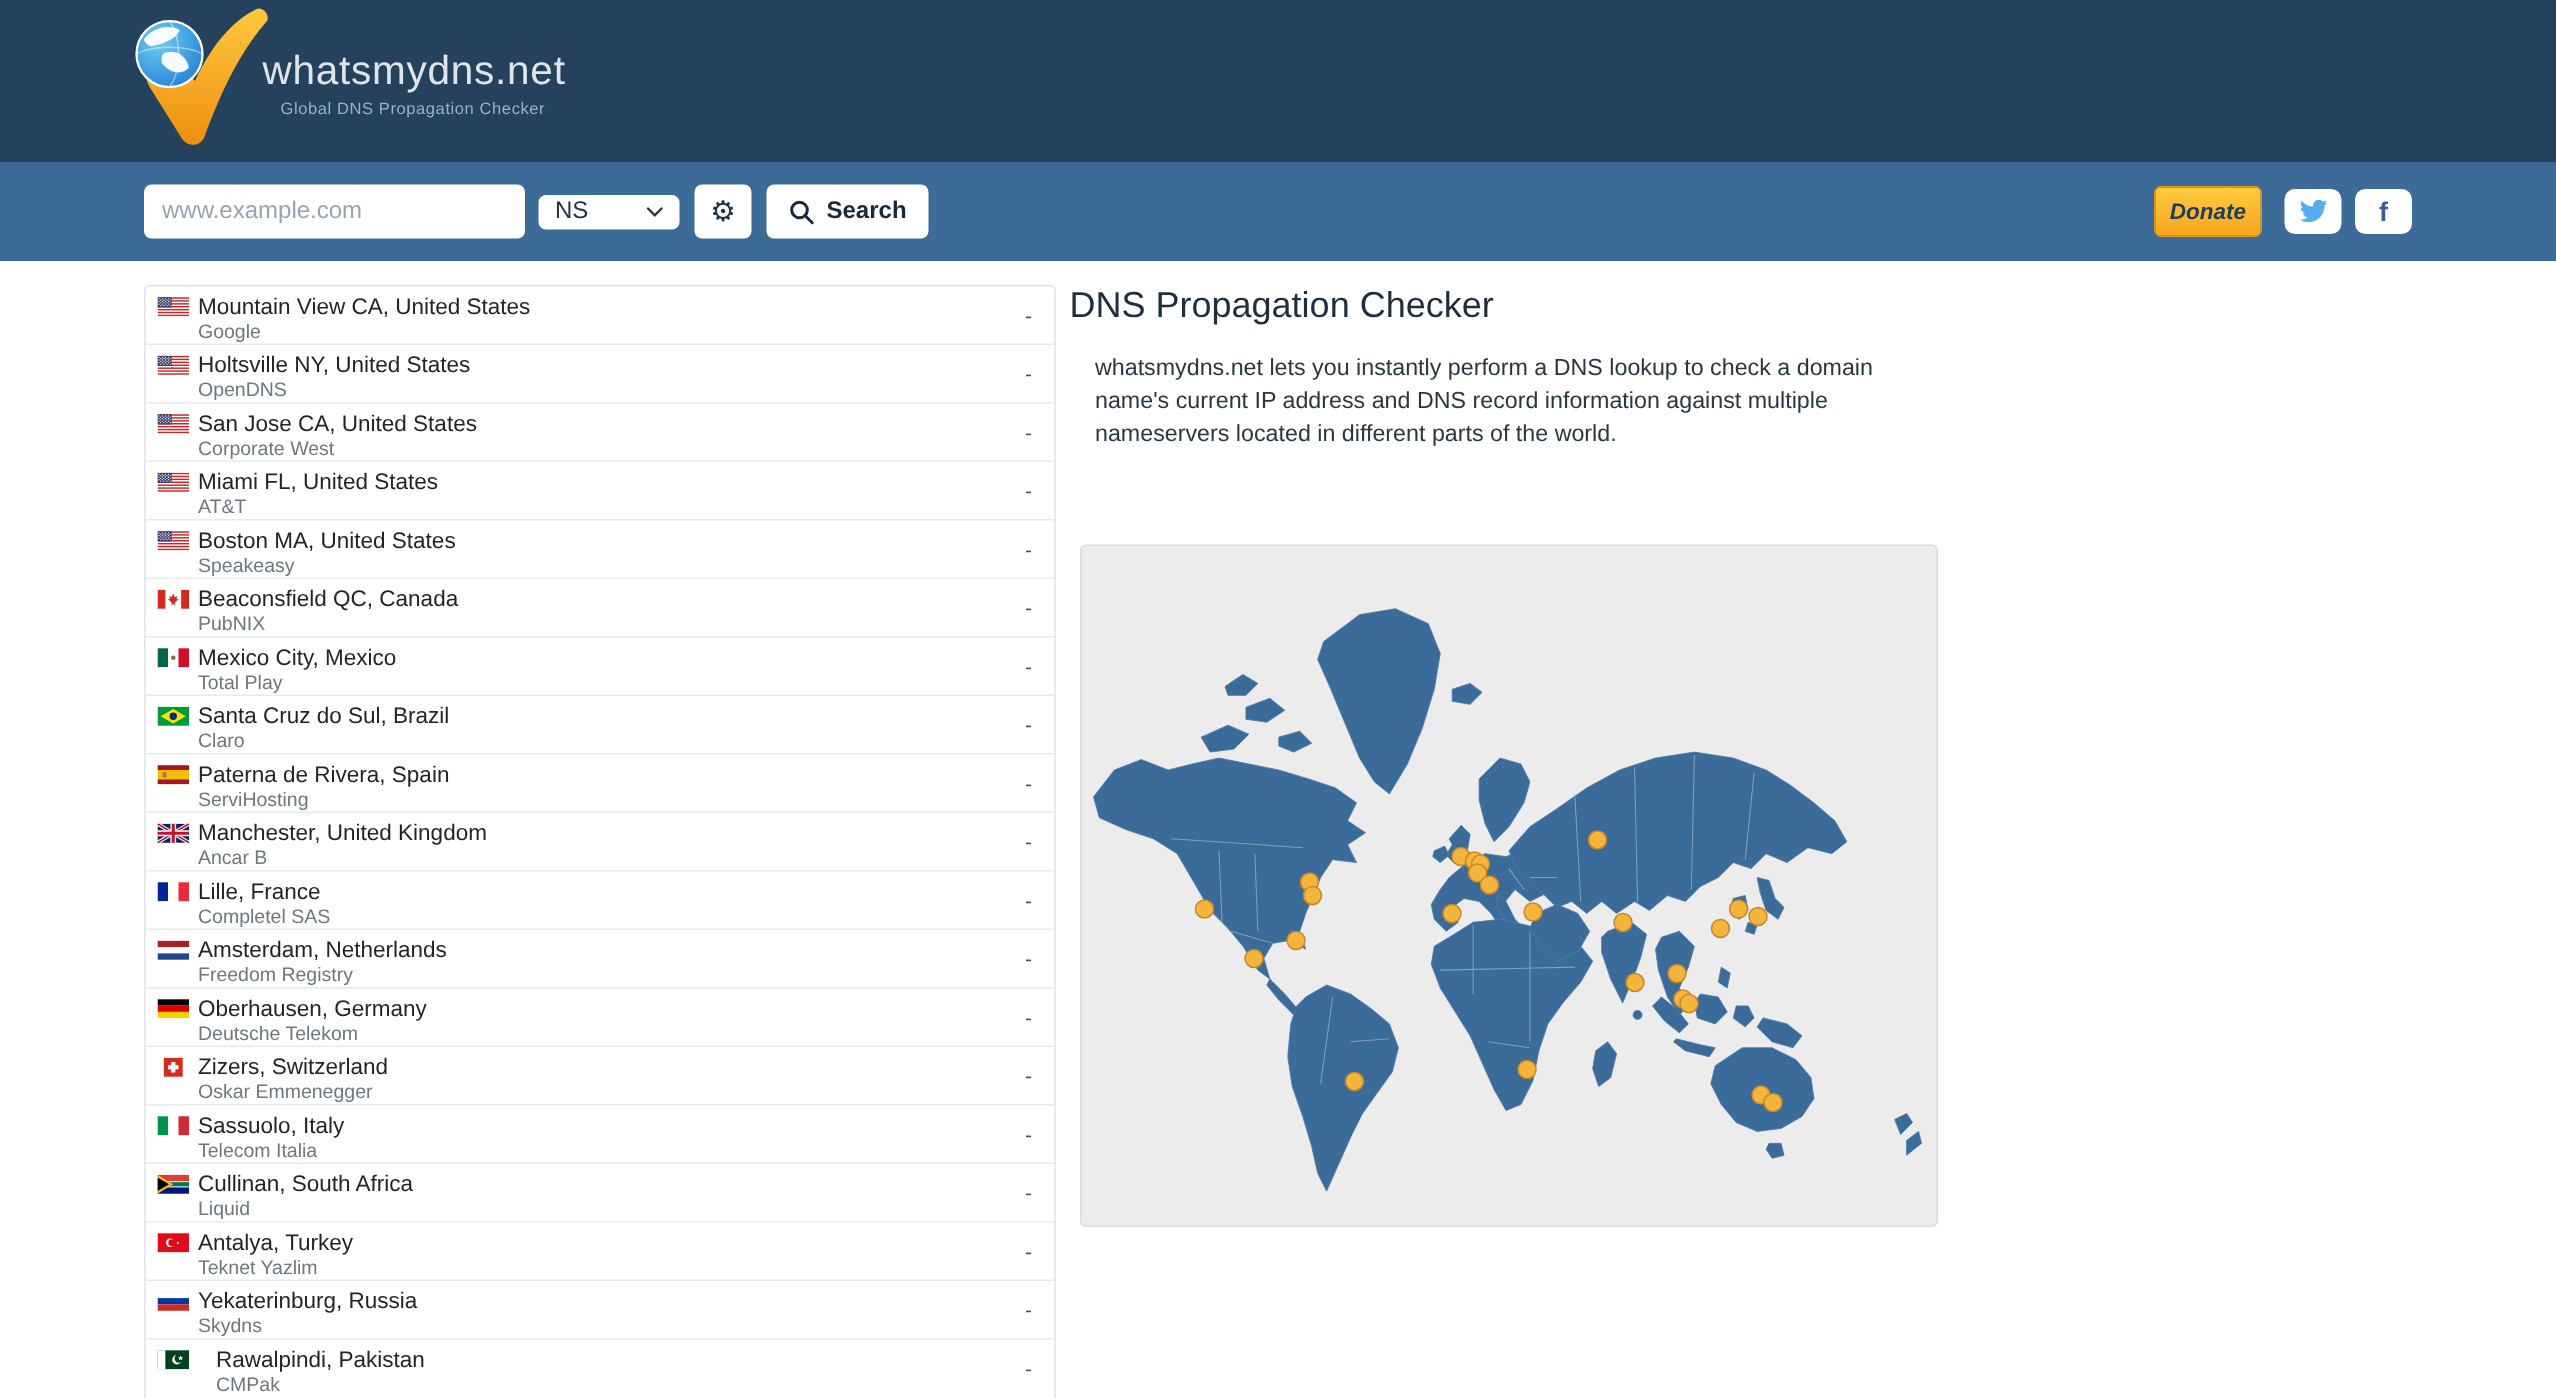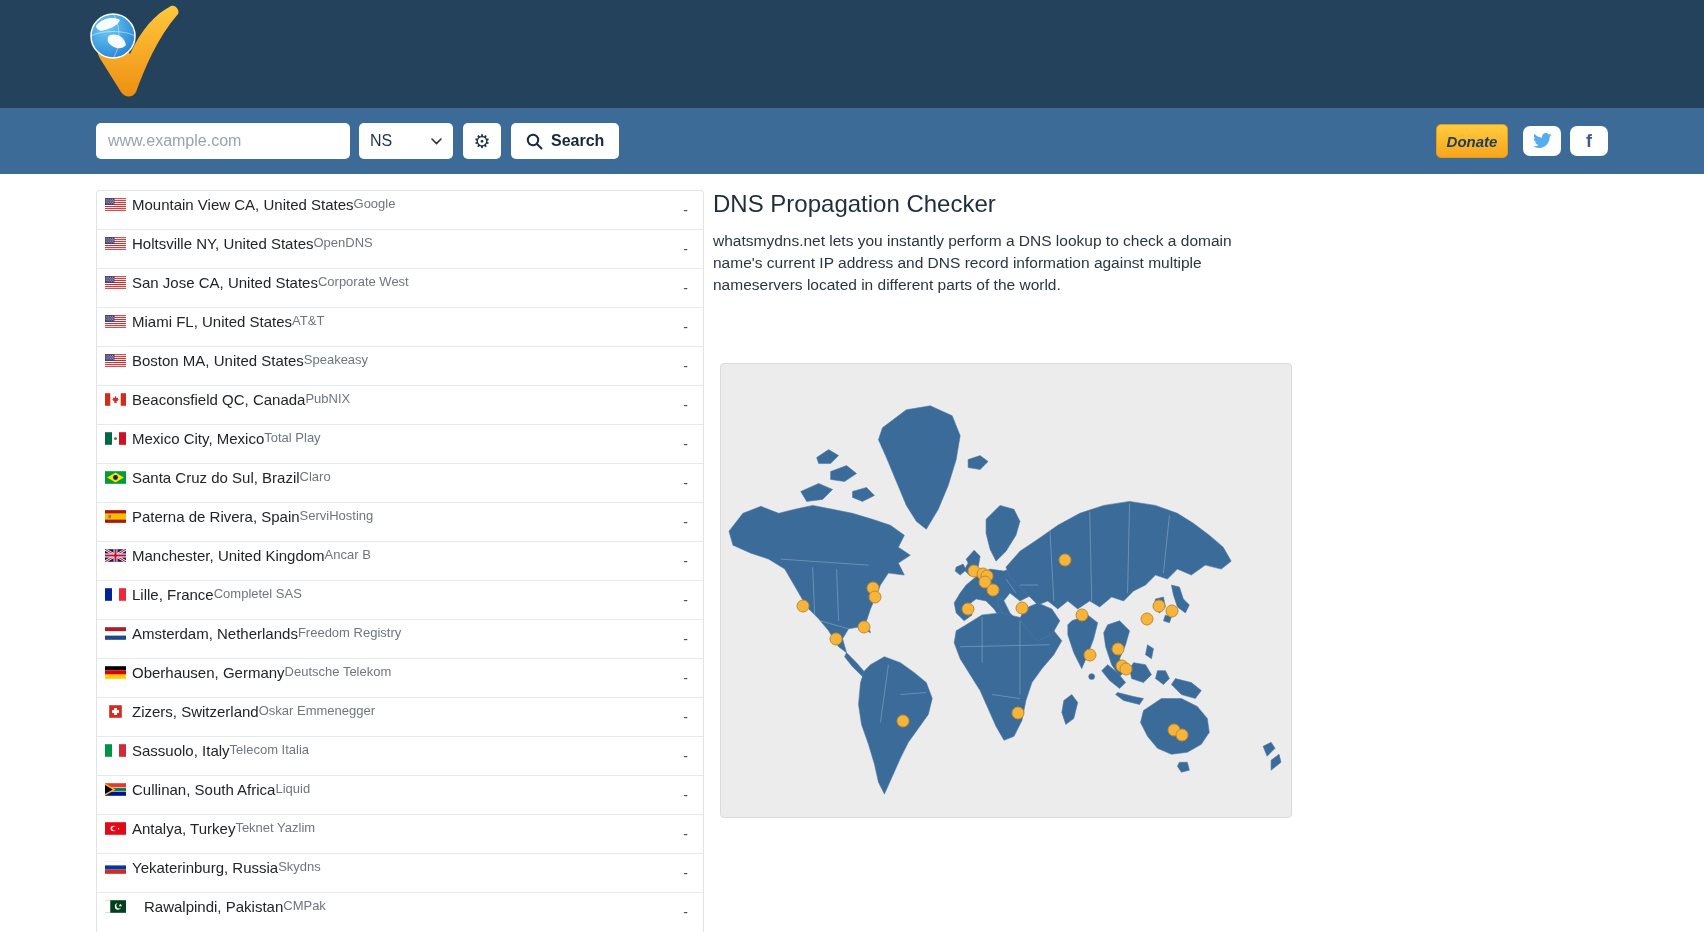--- a/index.html
+++ b/index.html
@@ -12,48 +12,48 @@
   .logo{position:absolute;left:83px;top:4px;display:flex;align-items:flex-start;cursor:pointer;}
   .logo-mark{width:100px;height:100px;flex:0 0 auto;}
   .logo-text{margin-left:-8px;margin-top:30px;}
   .logo-title{font-size:27px;font-weight:400;color:#DFE5EC;letter-spacing:.5px;line-height:1;}
   .logo-sub{font-size:11px;color:#9DAFC0;letter-spacing:.4px;margin-top:6px;padding-left:12px;}
   
   .toolbar{height:66px;background:#3D6B97;display:flex;align-items:center;padding:0 96px;box-sizing:border-box;}
   .search-input{width:230px;height:36px;border:none;border-radius:5px;padding:0 12px;font-size:16px;
     font-family:inherit;color:#333;outline:none;}
   .search-input::placeholder{color:#98A3B1;}
-  .rec-select{width:72px;height:36px;background:#fff;border-radius:5px;margin-left:9px;display:flex;
+  .rec-select{width:72px;height:23px;background:#fff;border-radius:5px;margin-left:9px;display:flex;
     align-items:center;justify-content:space-between;padding:0 11px;font-size:16px;color:#1E3247;cursor:pointer;}
   .icon-btn{height:36px;background:#fff;border:none;border-radius:5px;margin-left:10px;display:flex;
     align-items:center;justify-content:center;cursor:pointer;font-family:inherit;}
   .gear-btn{width:38px;font-size:19px;color:#1E3247;padding:0;}
   .search-btn{padding:0 15px;font-size:16px;font-weight:700;color:#17293C;gap:8px;}
   .donate-btn{margin-left:auto;width:72px;height:34px;border-radius:5px;cursor:pointer;
     background:linear-gradient(#FECB3E,#F7A51E);border:1px solid #E29A17;
     font-style:italic;font-weight:700;font-size:15px;color:#1E3C5C;font-family:inherit;}
   .social-btn{width:38px;height:30px;border-radius:7px;margin-left:9px;}
   .social-btn.first{margin-left:15px;}
   .fb-glyph{font-size:18px;font-weight:700;color:#3B5A93;line-height:1;}
   
   .server-list{position:absolute;left:96px;top:190px;width:608px;box-sizing:border-box;
     border:1px solid #E0E4E8;border-bottom:none;border-radius:4px 4px 0 0;background:#fff;}
   .server-row{height:39px;box-sizing:border-box;border-bottom:1px solid #E7EAED;display:flex;
     align-items:flex-start;padding:5px 15px 0 8px;cursor:pointer;}
   .server-row:last-child{border-bottom:none;gap:12px;}
   .flag{width:21px;height:13px;margin:2px 6px 0 0;flex:0 0 auto;}
   .flag svg{display:block;width:21px;height:13px;}
-  .srv-txt{display:flex;flex-direction:row;}
+  .srv-txt{display:flex;flex-direction:column;}
   .srv-loc{font-size:15px;color:#212529;line-height:17px;}
   .srv-prov{font-size:13px;color:#6E7680;line-height:15px;}
   .srv-res{margin-left:auto;font-size:14px;color:#495057;line-height:28px;}
   
   .right-col{position:absolute;left:713px;top:176px;width:575px;}
   .page-title{font-size:24px;font-weight:500;color:#1F2D3D;margin:14px 0 12px 0;}
-  .page-desc{font-size:15.5px;line-height:22px;color:#2A3642;margin:0;width:562px;}
+  .page-desc{font-size:15.5px;line-height:22px;color:#2A3642;margin:17px;width:562px;}
   
   .map-box{position:absolute;left:720px;top:363px;width:572px;height:455px;background:#ECECEC;
     border:1px solid #DBDBDB;border-radius:4px;box-sizing:border-box;overflow:hidden;}
   .map-box svg.world{position:absolute;left:0;top:0;width:100%;height:100%;}
   .map-marker{position:absolute;width:13px;height:13px;border-radius:50%;
     background:#F5B53D;border:1.5px solid #C68A28;box-sizing:border-box;transform:translate(-50%,-50%);}
 </style>
 </head>
 <body>
 
@@ -70,20 +70,24 @@
             <stop offset="1" stop-color="#1976D2"></stop>
         </radialGradient>
       </defs>
       <path fill="url(#lg-check)" d="M88,2 C72,10 58,26 47,50 L36,36 C30,28 20,30 16,38 C13,44 14,50 18,56 L38,88 C41,93 49,95 53,88 C62,64 74,34 95,10 C97,7 93,0 88,2 Z"></path>
       <circle cx="30" cy="32" r="22" fill="url(#lg-globe)" stroke="#fff" stroke-width="1.5"></circle>
       <path fill="#fff" opacity="0.95" d="M13,22 C19,14 30,12 37,16 C34,23 25,25 18,27 C15,26 13,24 13,22 Z"></path>
       <path fill="#fff" opacity="0.95" d="M27,31 C35,29 41,33 43,41 C38,47 29,44 25,38 C24,35 25,32 27,31 Z"></path>
       <path fill="none" stroke="#fff" opacity="0.45" stroke-width="1" d="M8,32 C18,26 42,26 52,32"></path>
       <path fill="none" stroke="#fff" opacity="0.45" stroke-width="1" d="M30,10 C38,20 38,44 30,54"></path>
     </svg>
+    <div class="logo-text">
+      <div class="logo-title">whatsmydns.net</div>
+      <div class="logo-sub">Global DNS Propagation Checker</div>
+    </div>
   </div>
 </div>
 
 <div class="toolbar">
   <input class="search-input" type="text" placeholder="www.example.com" style="">
   <div class="rec-select">
     <span>NS</span>
     <svg width="11" height="7" viewBox="0 0 11 7">
       <polyline points="1,1 5.5,5.5 10,1" fill="none" stroke="#333" stroke-width="1.6" stroke-linecap="round"></polyline>
     </svg>

